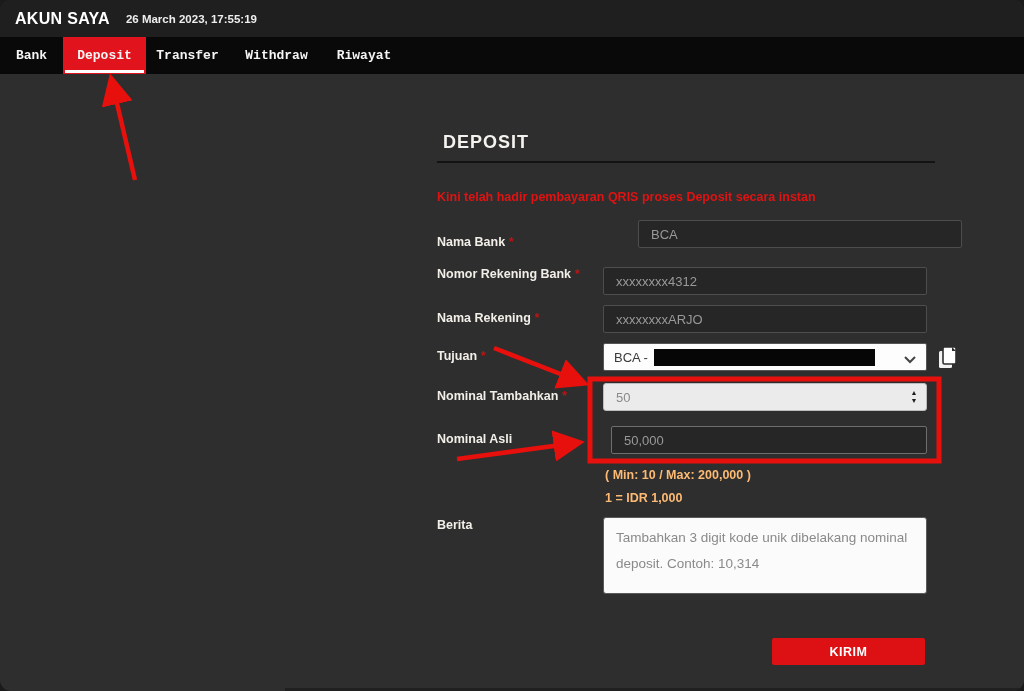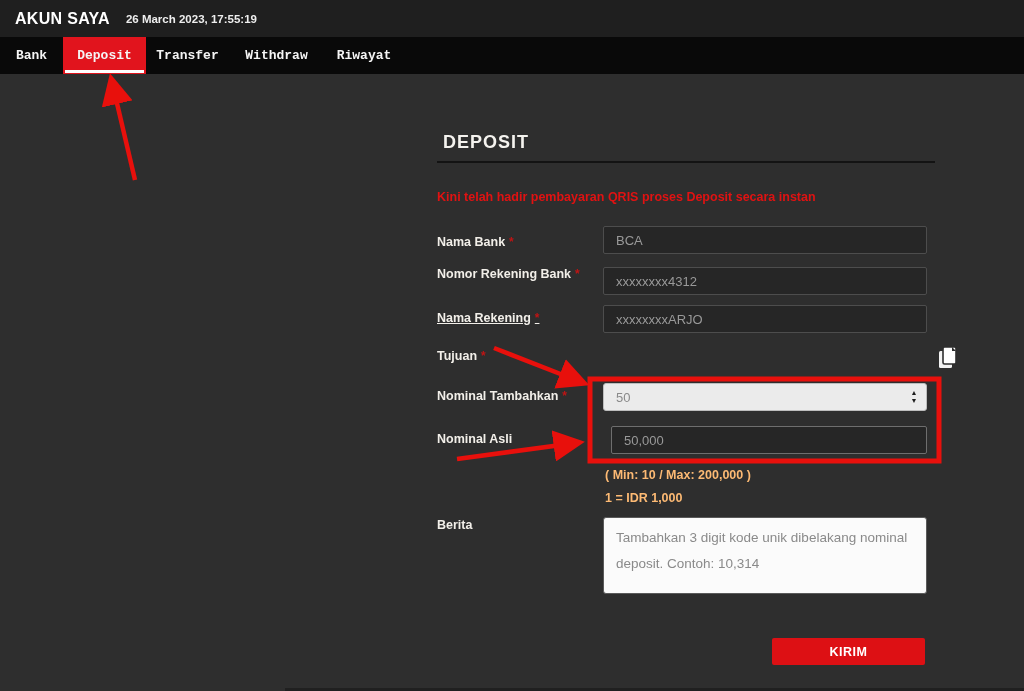--- a/index.html
+++ b/index.html
@@ -1,20 +1,20 @@
 <!DOCTYPE html>
 <html><head>
 <meta charset="utf-8">
 <style>
   * { margin:0; padding:0; box-sizing:border-box; }
   html,body { background:#1a1a1a; }
   body { font-family:"Liberation Sans", sans-serif; }
   .screen {
     position:relative; width:1024px; height:691px;
-    background:#2e2e2e; overflow:hidden;
+    background:#2e2e2e; overflow:hidden;border-radius:11px;
   }
   
   .topbar {
     position:absolute; left:0; top:0; width:1024px; height:37px;
     background:#1f1f1f; display:flex; align-items:center;
   }
   .brand { color:#ffffff; font-size:16px; font-weight:800; letter-spacing:.3px; margin-left:15px; }
   .timestamp { color:#eeeeee; font-size:11.5px; font-weight:700; margin-left:16px; }
   
   .nav {
@@ -118,29 +118,40 @@
     <div class="tab tab-transfer">Transfer</div>
     <div class="tab tab-withdraw">Withdraw</div>
     <div class="tab tab-riwayat">Riwayat</div>
   </div>
 
   <div class="page-title">DEPOSIT</div>
   <div class="title-rule"></div>
   <div class="promo">Kini telah hadir pembayaran QRIS proses Deposit secara instan</div>
 
   <div class="field-label" style="top:235px;"><span>Nama Bank</span><span class="req">*</span></div>
-  <div class="ctl" style="top:226px;"><input class="input-dark" type="text" readonly="" value="BCA" style=""></div>
+  <div class="ctl" style="top:220px;margin-left:35px;"><input class="input-dark" type="text" readonly="" value="BCA" style=""></div>
 
   <div class="field-label" style="top:267px;"><span>Nomor Rekening Bank</span><span class="req">*</span></div>
   <div class="ctl" style="top:267px;"><input class="input-dark" type="text" readonly="" value="xxxxxxxx4312" style=""></div>
 
-  <div class="field-label" style="top:311px;text-decoration:underline;"><span>Nama Rekening</span><span class="req">*</span></div>
+  <div class="field-label" style="top:311px;"><span>Nama Rekening</span><span class="req">*</span></div>
   <div class="ctl" style="top:305px;"><input class="input-dark" type="text" readonly="" value="xxxxxxxxARJO" style=""></div>
 
   <div class="field-label" style="top:349px;"><span>Tujuan</span><span class="req">*</span></div>
+  <div class="ctl" style="top:343px;">
+    <div class="select-fake">
+      <span>BCA -</span>
+      <span class="redaction"></span>
+      <span class="chev">
+        <svg width="12" height="8" viewBox="0 0 12 8">
+            <polyline points="1,1 6,6 11,1" fill="none" stroke="#444" stroke-width="2"></polyline>
+          </svg>
+      </span>
+    </div>
+  </div>
   <div class="copy-btn">
     <svg width="24" height="28" viewBox="0 0 24 28">
       <rect x="3" y="7" width="13" height="17" rx="1.5" fill="#f2f2f2"></rect>
       <rect x="7" y="3" width="13" height="17" rx="1.5" fill="#ffffff" stroke="#2e2e2e" stroke-width="1.6"></rect>
       <path d="M16 3 L20 7 L16 7 Z" fill="#2e2e2e"></path>
     </svg>
   </div>
 
   <div class="field-label" style="top:389px;"><span>Nominal Tambahkan</span><span class="req">*</span></div>
   <div class="ctl" style="top:383px;">

